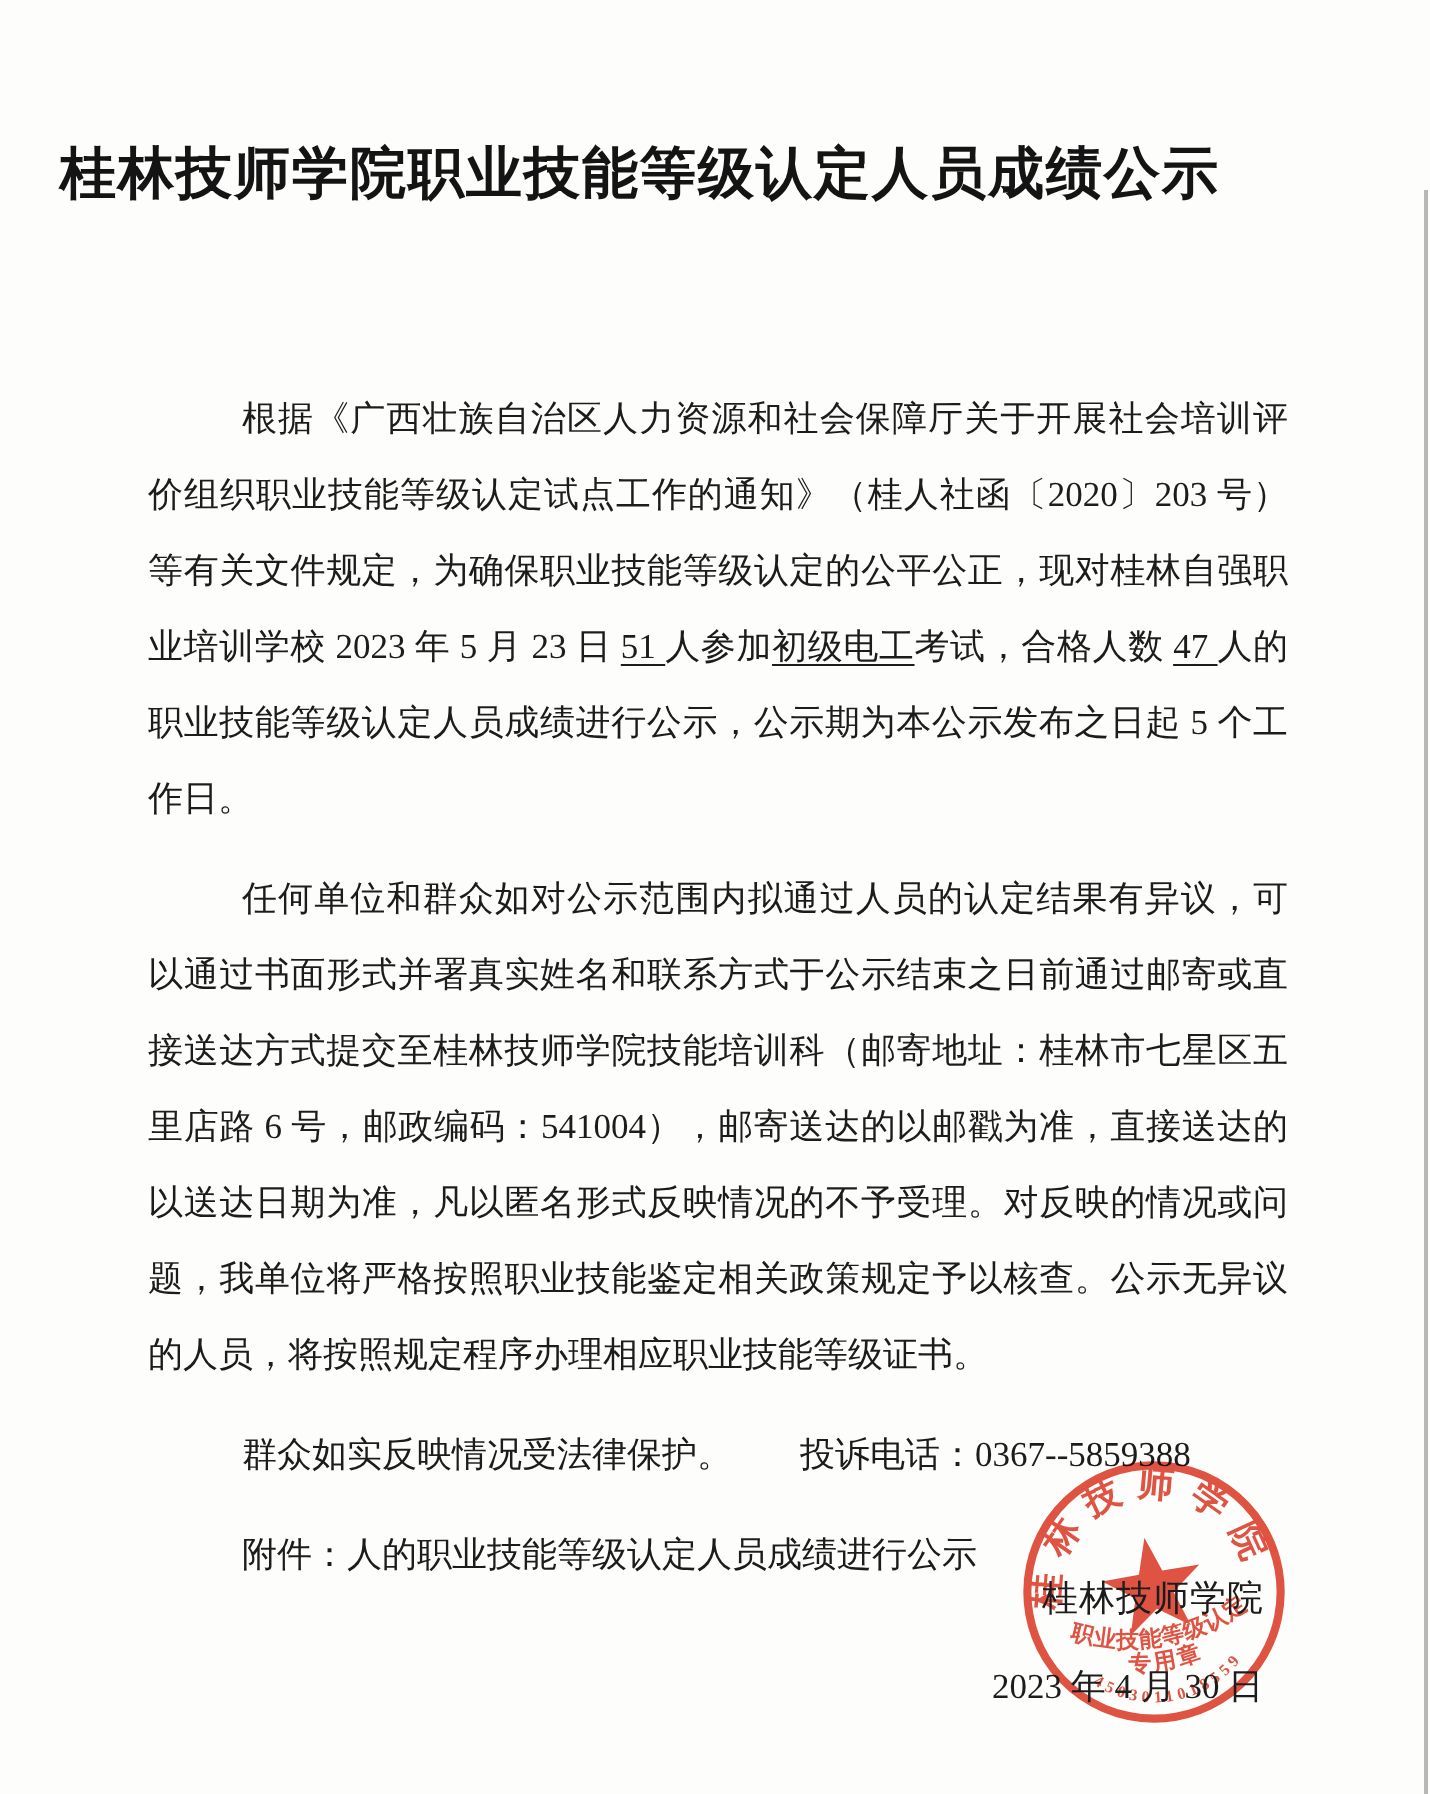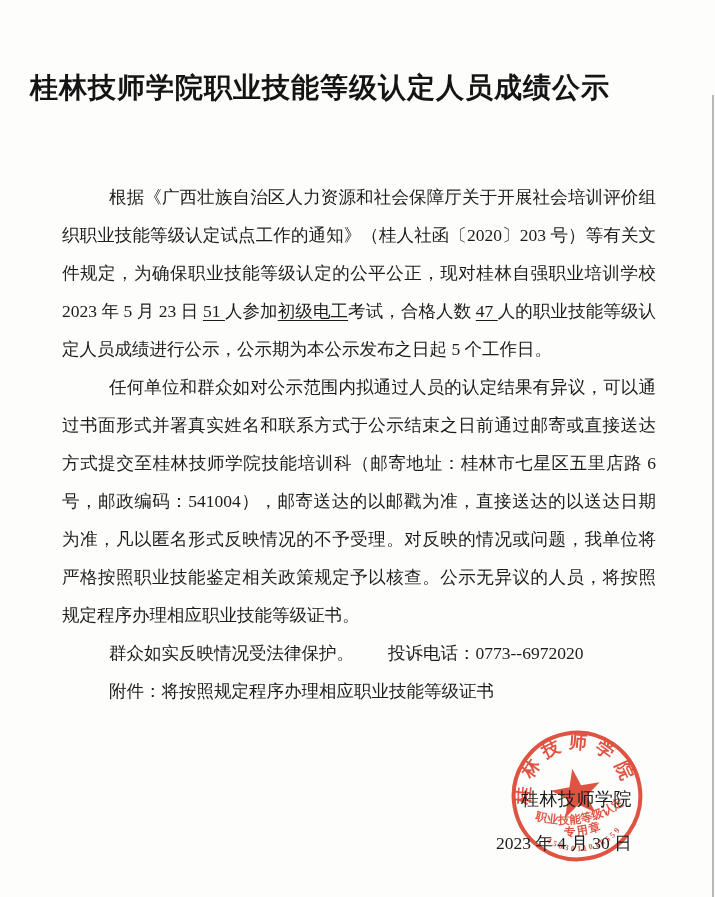--- a/index.html
+++ b/index.html
@@ -34,21 +34,21 @@
   }
   .body {
     position: absolute;
     left: 62px;
     top: 178px;
     width: 594px;
     font-size: 17.5px;
     line-height: 38px;
     text-align: justify;
   }
-  .para { margin: 0; text-indent: 47px; }
+  .para { margin: 12px; text-indent: 47px; }
   .u {
     text-decoration: underline;
     text-underline-offset: 3px;
     text-decoration-thickness: 1px;
   }
   .phone { margin-left: 34px; }
   .sig-org {
     position: absolute;
     left: 521px;
     top: 787px;
@@ -90,23 +90,23 @@
 
   <div class="scan-edge"></div>
 
   <h1 class="title">桂林技师学院职业技能等级认定人员成绩公示</h1>
 
   <div class="body">
     <p class="para"><span>根据《广西壮族自治区人力资源和社会保障厅关于开展社会培训评价组织职业技能等级认定试点工作的通知》（桂人社函〔2020〕203 号）等有关文件规定，为确保职业技能等级认定的公平公正，现对桂林自强职业培训学校 2023 年 5 月 23 日 </span><span class="u">51 </span><span>人参加</span><span class="u">初级电工</span><span>考试，合格人数 </span><span class="u">47 </span><span>人的职业技能等级认定人员成绩进行公示，公示期为本公示发布之日起 5 个工作日。</span></p>
 
     <p class="para">任何单位和群众如对公示范围内拟通过人员的认定结果有异议，可以通过书面形式并署真实姓名和联系方式于公示结束之日前通过邮寄或直接送达方式提交至桂林技师学院技能培训科（邮寄地址：桂林市七星区五里店路 6 号，邮政编码：541004），邮寄送达的以邮戳为准，直接送达的以送达日期为准，凡以匿名形式反映情况的不予受理。对反映的情况或问题，我单位将严格按照职业技能鉴定相关政策规定予以核查。公示无异议的人员，将按照规定程序办理相应职业技能等级证书。</p>
 
-    <p class="para"><span>群众如实反映情况受法律保护。</span><span class="phone">投诉电话：0773--6972020</span></p>
+    <p class="para"><span>群众如实反映情况受法律保护。</span><span class="phone">投诉电话：0367--5859388</span></p>
 
-    <p class="para">附件：将按照规定程序办理相应职业技能等级证书</p>
+    <p class="para">附件：人的职业技能等级认定人员成绩进行公示</p>
   </div>
 
   <div class="seal">
     <svg viewBox="0 0 170 170" xmlns="http://www.w3.org/2000/svg">
       <defs>
         <path id="arcTop" d="M 26,85 A 59,59 0 0 1 144,85"></path>
         <path id="arcLine1" d="M 22,100 A 120,120 0 0 0 148,100"></path>
         <path id="arcLine2" d="M 53,128 A 110,110 0 0 0 117,128"></path>
         <path id="arcSerial" d="M 17,85 A 68,68 0 0 0 153,85"></path>
       </defs>

